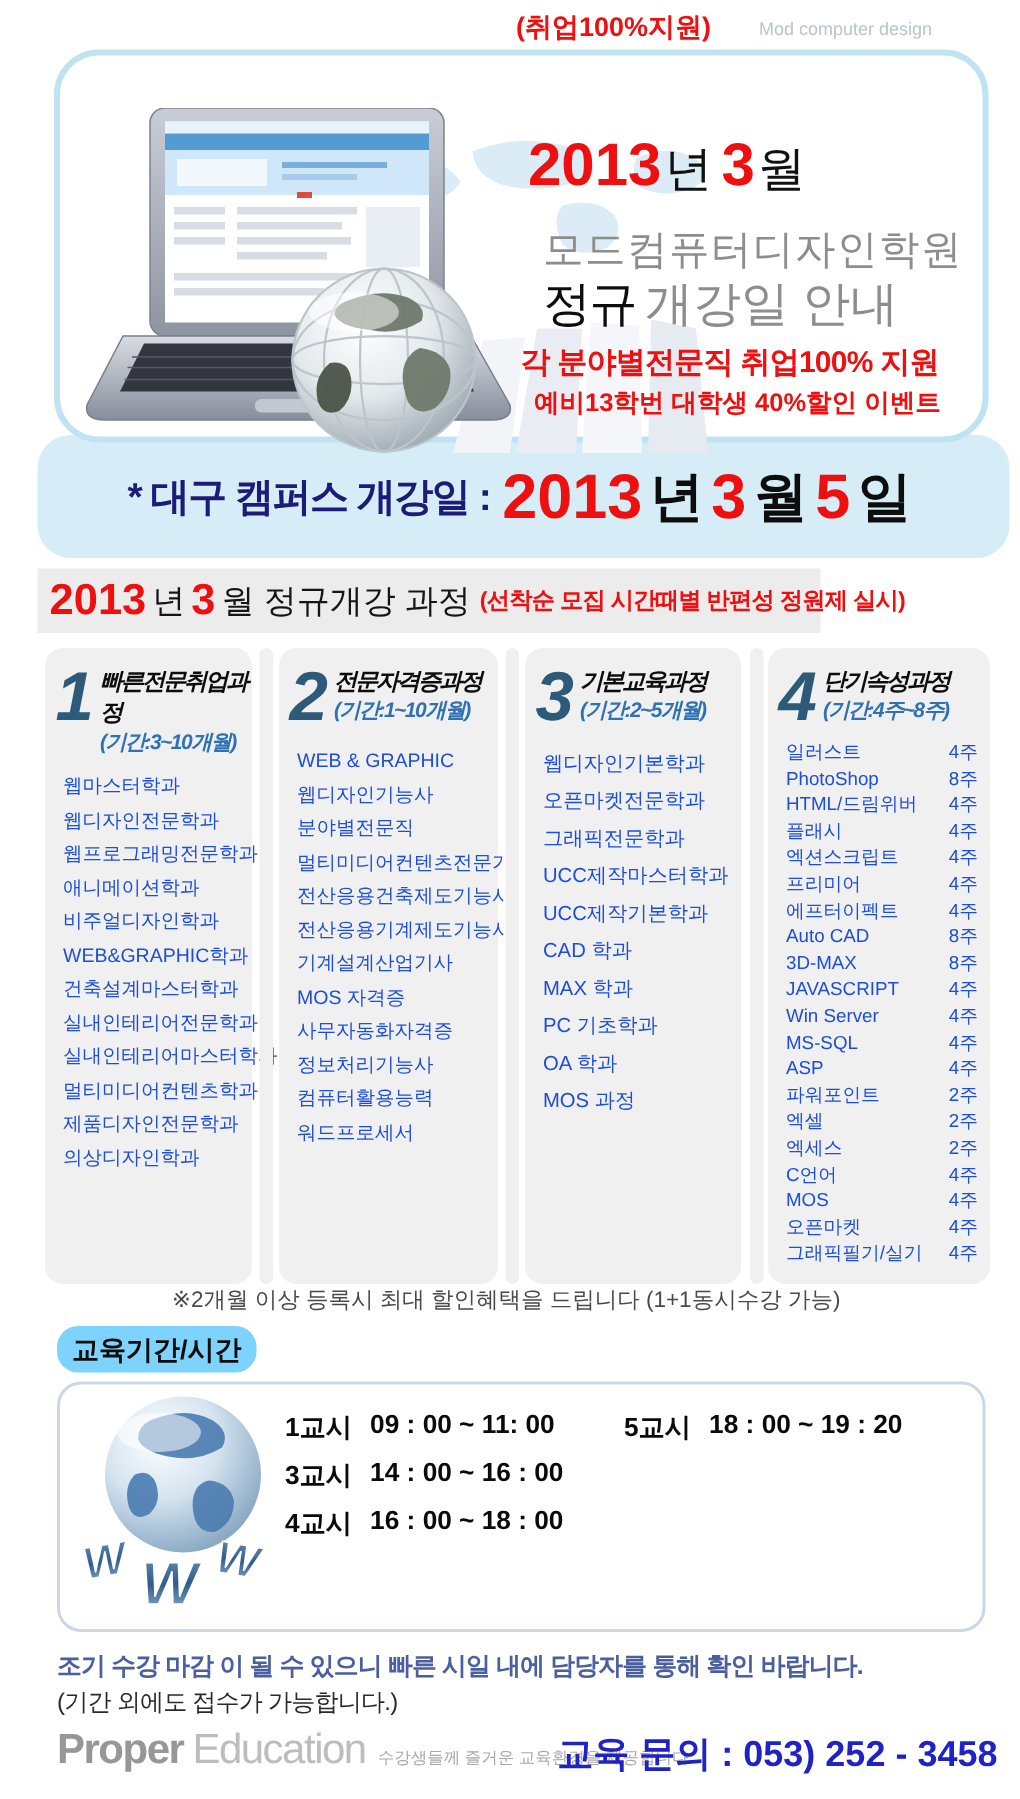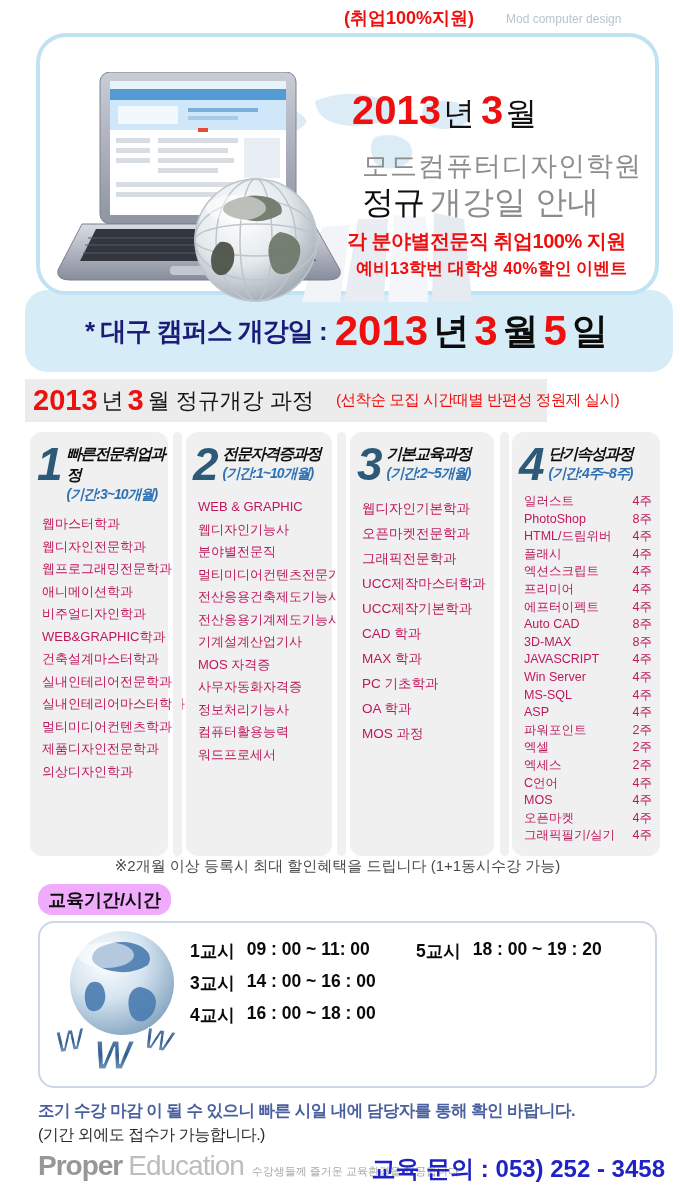--- a/index.html
+++ b/index.html
@@ -30,42 +30,42 @@
 .hero-promo2{left:356px;top:257px;z-index:5;font-size:17px;font-weight:bold;color:#ee0f0f}
 .campus{left:25px;top:290px;width:648px;height:82px;z-index:4;display:flex;align-items:center;justify-content:center}
 .campus .lab{font-size:26px;font-weight:bold;color:#1c1c78;letter-spacing:-1px;margin-right:8px}
 .campus .n{font-size:42px;font-weight:bold;color:#ee0f0f}
 .campus .k{font-size:36px;font-weight:bold;color:#0d0d0d;margin:0 5px}
 
 
 .section-bar{left:25px;top:379px;width:522px;height:43px;background:#ececec;display:flex;align-items:center;padding-left:8px;z-index:1}
 .sb-n{font-size:29px;font-weight:bold;color:#ee0f0f}
 .sb-k{font-size:22px;color:#151515;margin:0 4px}
-.sb-note{font-size:15.5px;font-weight:normal;color:#ee0f0f;margin-left:18px;letter-spacing:-0.5px}
+.sb-note{font-size:15.5px;font-weight:bold;color:#ee0f0f;margin-left:2px;letter-spacing:-0.5px}
 
 
 .panel{position:absolute;top:432px;height:424px;background:#f0f0f0;border-radius:12px}
 .col1{left:30px;width:138px}.col2{left:186px;width:146px}
 .col3{left:350px;width:144px}.col4{left:512px;width:148px}
 .strip{position:absolute;top:432px;height:424px;width:9px;background:#f0f0f0;border-radius:5px}
 .strip1{left:173px}.strip2{left:337px}.strip3{left:500px}
 .phead{display:flex;padding:9px 2px 0 7px}
 .num{font-size:46px;font-weight:bold;font-style:italic;color:#2c5a78;line-height:46px;margin-right:4px}
 .ph-t{display:block;padding-top:3px}
 .ctitle{display:block;font-size:15.5px;font-weight:bold;font-style:italic;color:#0d0d0d;letter-spacing:-1.5px}
 .cperiod{display:block;font-size:14px;font-weight:bold;font-style:italic;color:#2f72b4;letter-spacing:-1px}
-.items{list-style:none;padding:9px 8px 0 12px;color:#be185d}
+.items{list-style:none;padding:9px 8px 0 12px;color:#1d4ed8}
 .col1 .items li,.col2 .items li{font-size:13px;line-height:22.5px;white-space:nowrap}
 .col3 .items li{font-size:13.5px;line-height:25px;white-space:nowrap}
 .col4 .items{padding:6px 8px 0 12px}
 .col4 .items li{font-size:12.5px;line-height:17.6px;display:flex;justify-content:space-between;white-space:nowrap}
 
 
 .discount{left:0;top:857px;width:675px;text-align:center;font-size:15px;color:#4a4a4a}
-.badge{left:38px;top:884px;width:133px;height:31px;background:#f0abfc;border-radius:14px;
+.badge{left:38px;top:884px;width:133px;height:31px;background:#7dd3fc;border-radius:14px;
   display:flex;align-items:center;justify-content:center;font-size:18px;font-weight:bold;color:#0d0d0d}
 .sbox{left:38px;top:921px;width:619px;height:167px;border:2px solid #ccd7e3;border-radius:16px;background:#fff}
 .sglobe{position:absolute;left:8px;top:2px}
 .sched{position:absolute;left:150px;top:12px}
 .srow{display:flex;height:32px;align-items:center;font-weight:bold;font-size:17.5px;color:#0a0a0a;white-space:nowrap}
 .scell{display:inline-flex}
 .scell.left{width:226px}
 .slabel{margin-right:12px}
 .snote{position:absolute;left:348px;top:128px;font-size:16px;font-weight:bold;color:#0a0a0a;white-space:nowrap}
 

